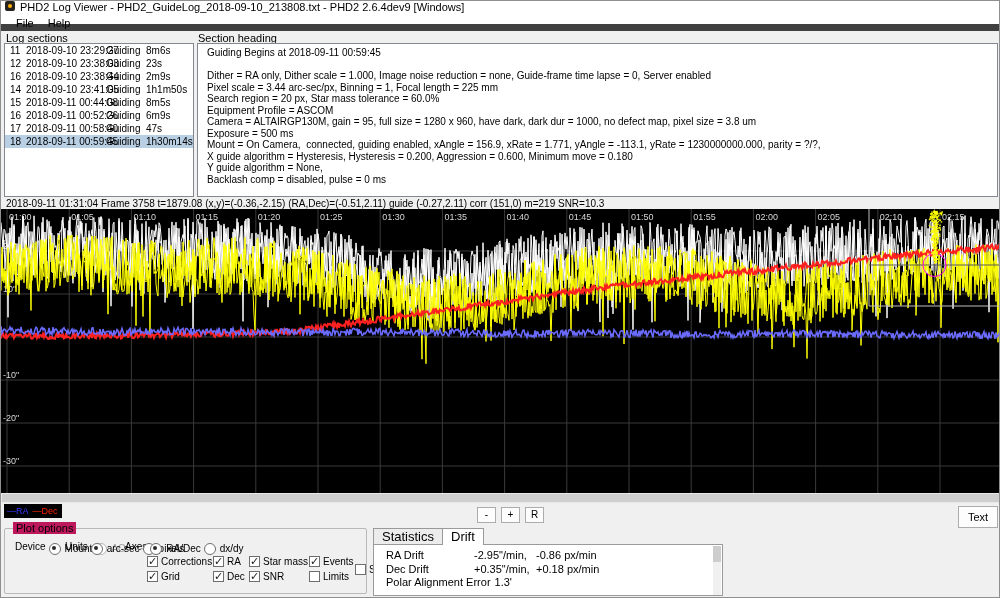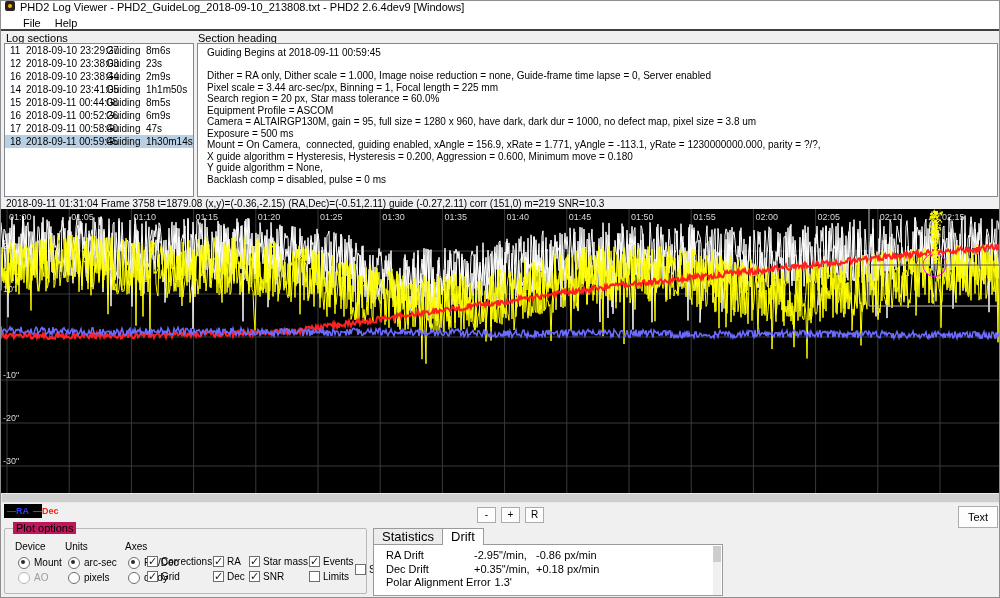--- a/index.html
+++ b/index.html
@@ -2,43 +2,43 @@
 <html><head>
 <meta charset="utf-8">
 <style>
   html,body{margin:0;padding:0;background:#d4d4d4}
   #window{position:relative;width:1000px;height:598px;background:#f0f0f0;border:1px solid #8f8f8f;
           overflow:hidden;font-family:"Liberation Sans",sans-serif;font-size:11px;color:#000;box-sizing:border-box}
   .titlebar{position:absolute;left:0;top:0;width:100%;height:16px;background:#fff;display:flex;align-items:flex-start;padding-left:4px;gap:5px;box-sizing:border-box}
   .app-icon{width:10px;height:10px;background:#26221e;border-radius:2px;position:relative;flex:0 0 auto}
   .app-icon::after{content:"";position:absolute;left:3px;top:3px;width:4px;height:4px;border-radius:50%;background:#ffb000}
   .title-text{font-size:11px;white-space:nowrap}
-  .menubar{position:absolute;left:0;top:16px;width:100%;height:14px;background:#fff;border-bottom:2px solid #404040;display:flex;padding-left:15px;box-sizing:border-box}
+  .menubar{position:absolute;left:0;top:16px;width:100%;height:14px;background:#fff;border-bottom:7px solid #404040;display:flex;padding-left:8px;box-sizing:border-box}
   .menu-item{padding:0 7px;line-height:13px;font-size:11px;cursor:default}
   .panel-label{position:absolute;font-size:11px}
   .listbox{position:absolute;left:3px;top:42px;width:190px;height:154px;background:#fff;border:1px solid #828790;overflow:hidden;box-sizing:border-box}
   .log-row{display:flex;height:13px;line-height:13px;font-size:10px;white-space:nowrap}
   .log-row.selected{background:#b9cfe4}
   .lc-num{width:16px;padding-left:5px;flex:0 0 auto}
   .lc-time{width:80px;flex:0 0 auto}
   .lc-type{width:40px;flex:0 0 auto}
   .lc-dur{flex:1}
   .heading-box{position:absolute;left:196px;top:42px;width:801px;height:154px;background:#fff;border:1px solid #828790;
                font-size:10px;line-height:11.5px;padding:3px 9px;white-space:pre;overflow:hidden;box-sizing:border-box}
   .statusline{position:absolute;left:5px;top:197px;font-size:10px;white-space:nowrap}
   #chart-svg{position:absolute;left:0;top:208px;display:block}
   .hscroll{position:absolute;left:0;top:492px;width:1000px;height:10px;background:#e9e9e9}
   .hscroll .hthumb{position:absolute;left:1px;top:1px;width:997px;height:8px;background:#cfcfcf}
-  .legend{position:absolute;left:3px;top:503px;width:38px;height:14px;background:#000;font-size:9px;font-weight:bold;
+  .legend{position:absolute;left:3px;top:503px;width:58px;height:14px;background:#000;font-size:9px;font-weight:normal;
           display:flex;align-items:center;padding-left:3px;gap:4px;box-sizing:border-box;white-space:nowrap}
   button.btn{position:absolute;background:#fdfdfd;border:1px solid #acacac;font-family:inherit;font-size:10px;padding:0;line-height:1}
   .groupbox{position:absolute;left:3px;top:527px;width:363px;height:66px;border:1px solid #b9b9b9;border-radius:2px;box-sizing:border-box}
   .groupbox-label{position:absolute;left:8px;top:-7px;background:#be185d;padding:0 3px;font-size:11px}
   .radio-cols{position:absolute;left:10px;top:12px;display:flex;gap:8px}
-  .rcol{display:flex;flex-direction:column}
+  .rcol{display:flex;}
   .rcol-device{width:42px}.rcol-units{width:52px}.rcol-axes{width:46px}
   .rtitle{font-size:10px;margin-bottom:3px}
   .ritem{display:flex;align-items:center;gap:4px;height:15px;font-size:10px;white-space:nowrap;padding-left:3px}
   .ritem.disabled{color:#9c9c9c}
   .radio{width:10px;height:10px;border:1px solid #6e6e6e;border-radius:50%;background:#fff;position:relative;flex:0 0 auto}
   .radio.sel::after{content:"";position:absolute;left:2px;top:2px;width:4px;height:4px;border-radius:50%;background:#2b2b2b}
   .radio.disabled{border-color:#b5b5b5}
   .check-grid{position:absolute;left:142px;top:25px;display:grid;grid-auto-flow:column;
               grid-template-rows:15px 15px;grid-template-columns:66px 36px 60px 46px auto;align-items:center}
   .citem{display:flex;align-items:center;gap:3px;font-size:10px;white-space:nowrap}

